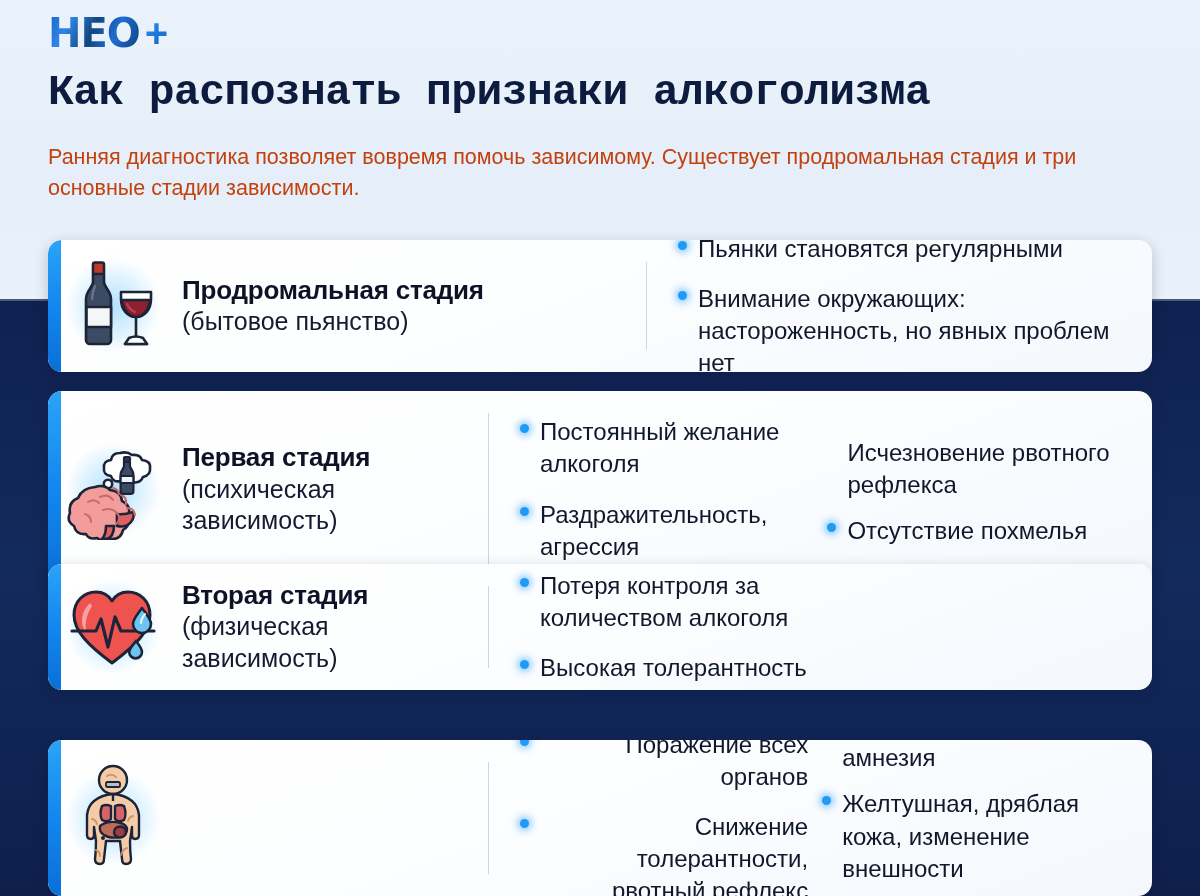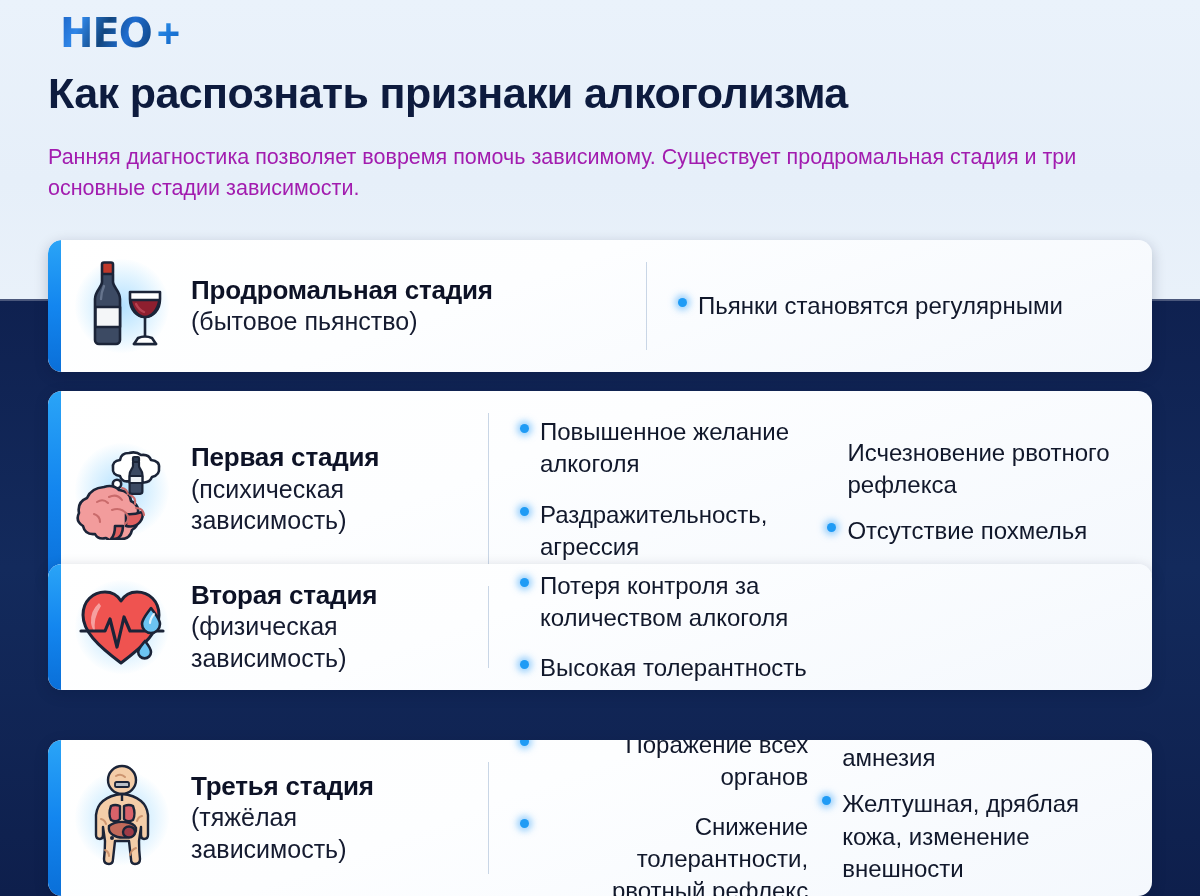--- a/index.html
+++ b/index.html
@@ -28,46 +28,47 @@
   .bg-bottom::after{
     content:"";
     position:absolute; left:0; top:0; width:1200px; height:2px;
     background:rgba(255,255,255,.25);
   }
 
   
   .header{ position:absolute; left:0; top:0; width:1200px; z-index:5; }
 
   .logo{
-    position:absolute; left:60px; top:13px;
+    position:absolute; left:48px; top:13px;
     font-size:40px; font-weight:800; letter-spacing:-1px;
     line-height:1; display:flex; 
   }
   .logo-text{
     background:linear-gradient(115deg,#1b62c4 0%,#2f86e8 22%,#12467f 48%,#1f6dd0 70%,#0d3f79 100%);
     -webkit-background-clip:text; background-clip:text; color:transparent;
     font-family:"DejaVu Sans","Liberation Sans",sans-serif;
     font-weight:800;
   }
   .logo-plus{
     margin-left:5px; font-size:40px; font-weight:800;
     background:linear-gradient(135deg,#3aa0f0 0%,#1b76d8 55%,#1360b5 100%);
     -webkit-background-clip:text; background-clip:text; color:transparent;
   }
 
   .title{
     position:absolute; left:48px; top:69px; width:1120px;
     font-size:43px; font-weight:800; color:#0d1b3e;
     letter-spacing:-0.6px; line-height:1.12;
     white-space:nowrap;
+    font-family:Liberation Mono, monospace;
   }
 
   .subtitle{
     position:absolute; left:48px; top:142px; width:1070px;
-    font-size:21.5px; line-height:1.42; color:#a21caf; font-weight:400;
+    font-size:21.5px; line-height:1.42; color:#c2410c; font-weight:400;
   }
 
   
   .cards{ position:absolute; left:0; top:0; width:1200px; z-index:6; }
 
   .card{
     position:absolute; left:48px; width:1104px;
     background:linear-gradient(160deg,#ffffff 0%,#fdfeff 40%,#f4f8fd 100%);
     border-radius:14px;
     box-shadow:0 4px 14px rgba(3,16,48,.22);
@@ -81,21 +82,21 @@
   }
 
   
   #card-1{ top:240px; height:132px; }
   #card-2{ top:391px; height:197px; }
   #card-3{ top:564px; height:126px; }
   #card-4{ top:740px; height:156px; }
 
   .card-left{
     display:flex; align-items:center;
-    padding-left:21px; flex:0 0 auto;
+    padding-left:12px; flex:0 0 auto;
   }
 
   .icon-box{
     width:106px; height:106px;
     display:flex; align-items:center; justify-content:center;
     flex:0 0 auto;
     position:relative;
   }
   .icon-box::before{
     content:"";
@@ -193,20 +194,21 @@
       </div>
       <div class="stage-label">
         <div class="stage-title">Продромальная стадия</div>
         <div class="stage-sub">(бытовое пьянство)</div>
       </div>
     </div>
     <div class="divider"></div>
     <div class="cols">
       <div class="col col-a">
         <div class="bullet-item"><span class="dot"></span><span>Пьянки становятся регулярными</span></div>
+        <div class="bullet-item"><span class="dot"></span><span>Внимание окружающих: настороженность, но явных проблем нет</span></div>
       </div>
     </div>
   </div>
 
   <div class="card" id="card-2">
     <div class="card-accent"></div>
     <div class="card-left">
       <div class="icon-box">
         <svg width="96" height="100" viewBox="0 0 96 100">
           <g stroke="#1b2438" stroke-width="2.6" stroke-linejoin="round">
@@ -234,21 +236,21 @@
         </svg>
       </div>
       <div class="stage-label">
         <div class="stage-title">Первая стадия</div>
         <div class="stage-sub wrap">(психическая зависимость)</div>
       </div>
     </div>
     <div class="divider"></div>
     <div class="cols">
       <div class="col col-a">
-        <div class="bullet-item"><span class="dot"></span><span>Повышенное желание алкоголя</span></div>
+        <div class="bullet-item"><span class="dot"></span><span>Постоянный желание алкоголя</span></div>
         <div class="bullet-item"><span class="dot"></span><span>Раздражительность, агрессия</span></div>
       </div>
       <div class="col col-b">
         <div class="bullet-item tight nodot"><span>Исчезновение рвотного рефлекса</span></div>
         <div class="bullet-item tight"><span class="dot"></span><span>Отсутствие похмелья</span></div>
       </div>
     </div>
   </div>
 
   <div class="card" id="card-3">
@@ -298,24 +300,20 @@
           <g stroke="#c98f6a" stroke-width="2" fill="none" stroke-linecap="round" opacity=".9">
             <path d="M20 55 q4 1 5 5"></path>
             <path d="M61 52 q-4 1 -5 5"></path>
             <path d="M24 86 q4 2 4 6"></path>
             <path d="M55 84 q-5 2 -6 7"></path>
             <path d="M35 12 q5-3 9 1"></path>
           </g>
           <rect x="34" y="18" width="14" height="5" rx="1.6" fill="#b9bfc7" stroke="#1b2438" stroke-width="1.8"></rect>
         </svg>
       </div>
-      <div class="stage-label">
-        <div class="stage-title">Третья стадия</div>
-        <div class="stage-sub wrap">(тяжёлая зависимость)</div>
-      </div>
     </div>
     <div class="divider"></div>
     <div class="cols">
       <div class="col col-a">
         <div class="bullet-item"><span class="dot"></span><span>Поражение всех органов</span></div>
         <div class="bullet-item"><span class="dot"></span><span>Снижение толерантности, рвотный рефлекс</span></div>
       </div>
       <div class="col col-b">
         <div class="bullet-item tight nodot"><span>Постоянный запой, ломка, амнезия</span></div>
         <div class="bullet-item tight"><span class="dot"></span><span>Желтушная, дряблая кожа, изменение внешности</span></div>

